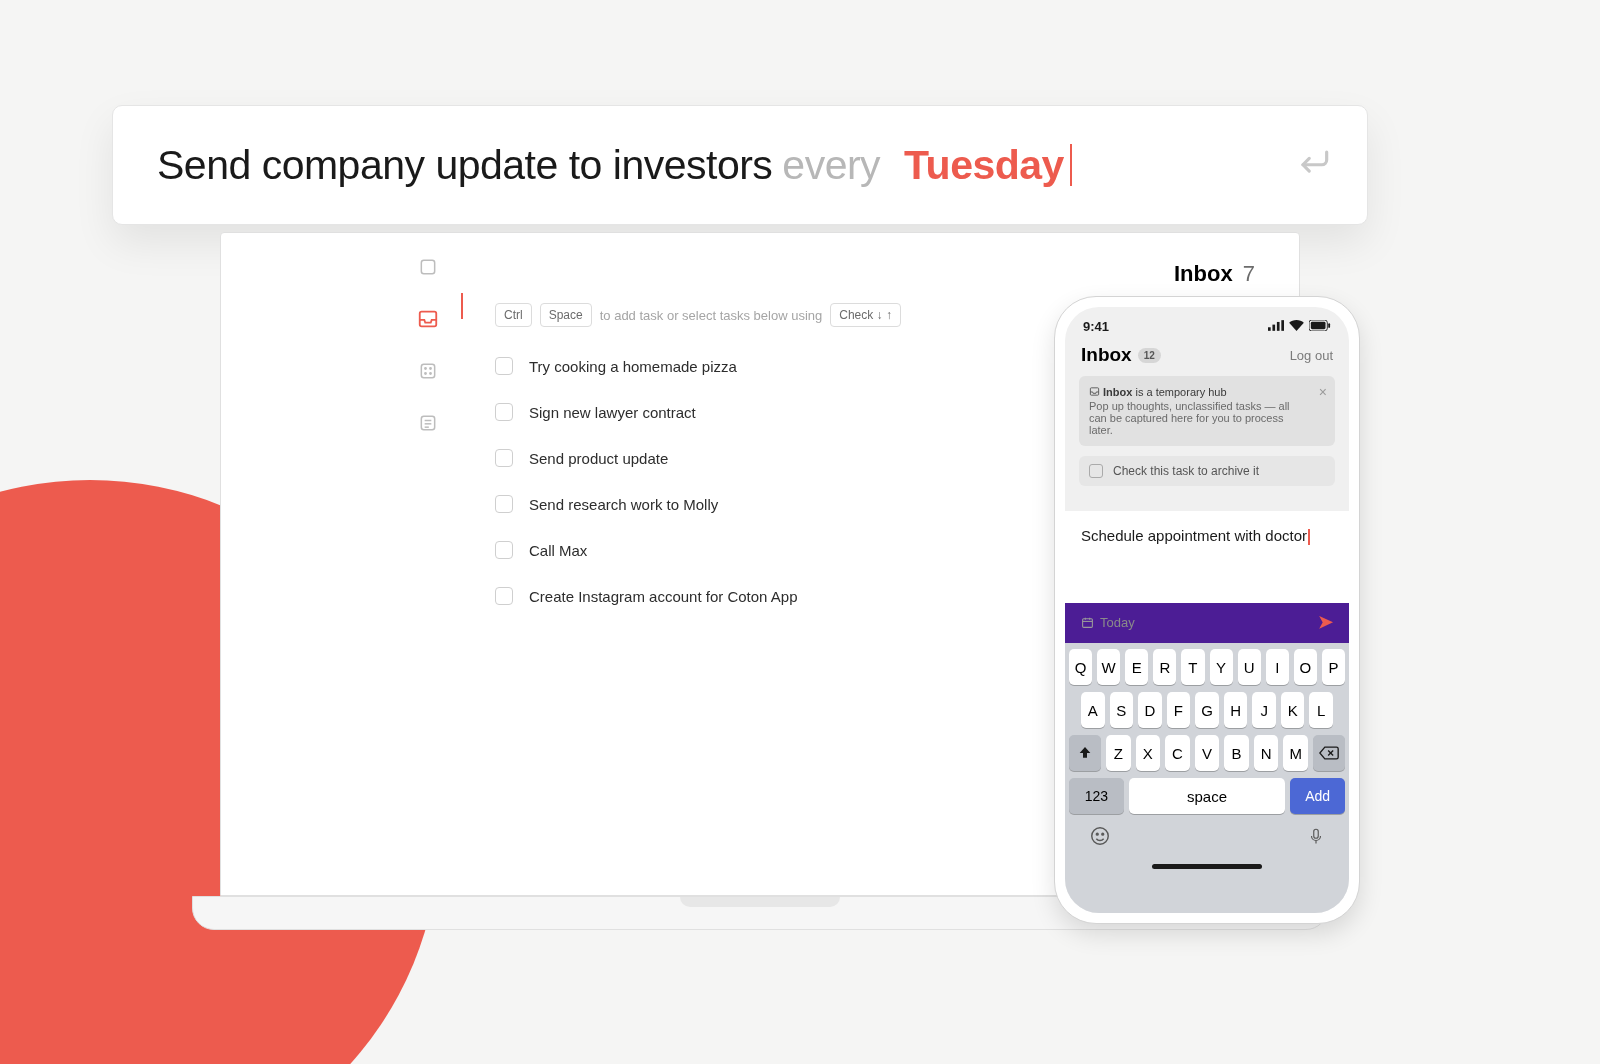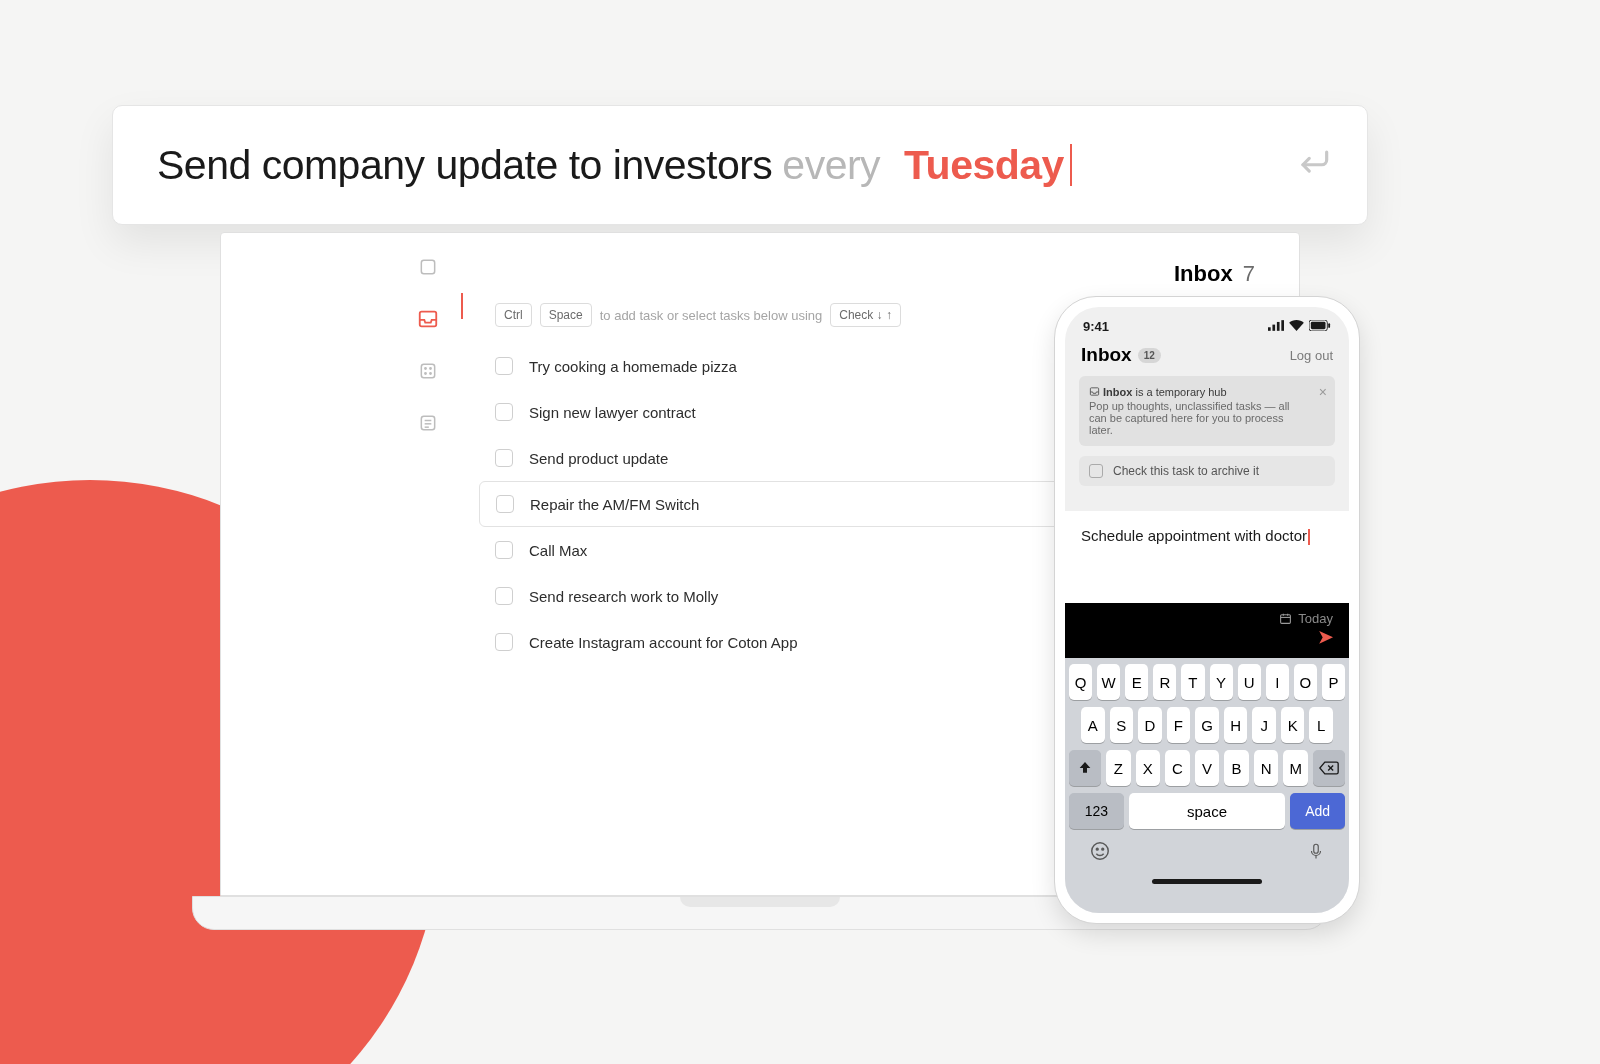--- a/index.html
+++ b/index.html
@@ -272,28 +272,27 @@
     background:#fff;
     padding:14px 16px;
     font-size:15px;
     line-height:1.5;
     color:#1a1a1a;
     flex: 0 0 auto;
     height:92px;
   }
   .mini-caret{ display:inline-block; width:2px; height:16px; background:var(--red); vertical-align:middle; margin-left:1px;}
   .compose-footer{
-    background:#000000;
+    background:#4c1d95;
     display:flex;
-    align-items:flex-end;
+    align-items:center;
     justify-content:space-between;
     padding:8px 16px 10px;
     font-size:13px;
     color:#8a8a8a;
-    flex-direction:column;
   }
   .today-chip{ display:flex; align-items:center; gap:6px;}
   .send-icon{ color:var(--red); font-size:18px; font-weight:700;}
   
   .keyboard{
     background:var(--key-row-bg);
     padding:6px 4px 10px;
     flex:1;
     display:flex;
     flex-direction:column;
@@ -399,31 +398,27 @@
               <span>Try cooking a homemade pizza</span>
             </div>
             <div class="task">
               <span class="chk"></span>
               <span>Sign new lawyer contract</span>
             </div>
             <div class="task">
               <span class="chk"></span>
               <span>Send product update</span>
             </div>
-            <div class="task sel">
+            <div class="task">
               <span class="chk"></span>
-              <span>Repair the AM/FM Switch</span>
+              <span>Send research work to Molly</span>
             </div>
             <div class="task">
               <span class="chk"></span>
               <span>Call Max</span>
-            </div>
-            <div class="task">
-              <span class="chk"></span>
-              <span>Send research work to Molly</span>
             </div>
             <div class="task">
               <span class="chk"></span>
               <span>Create Instagram account for Coton App</span>
             </div>
           </div>
       </div>
     </div>
     <div class="laptop-base"></div>
   </div>

